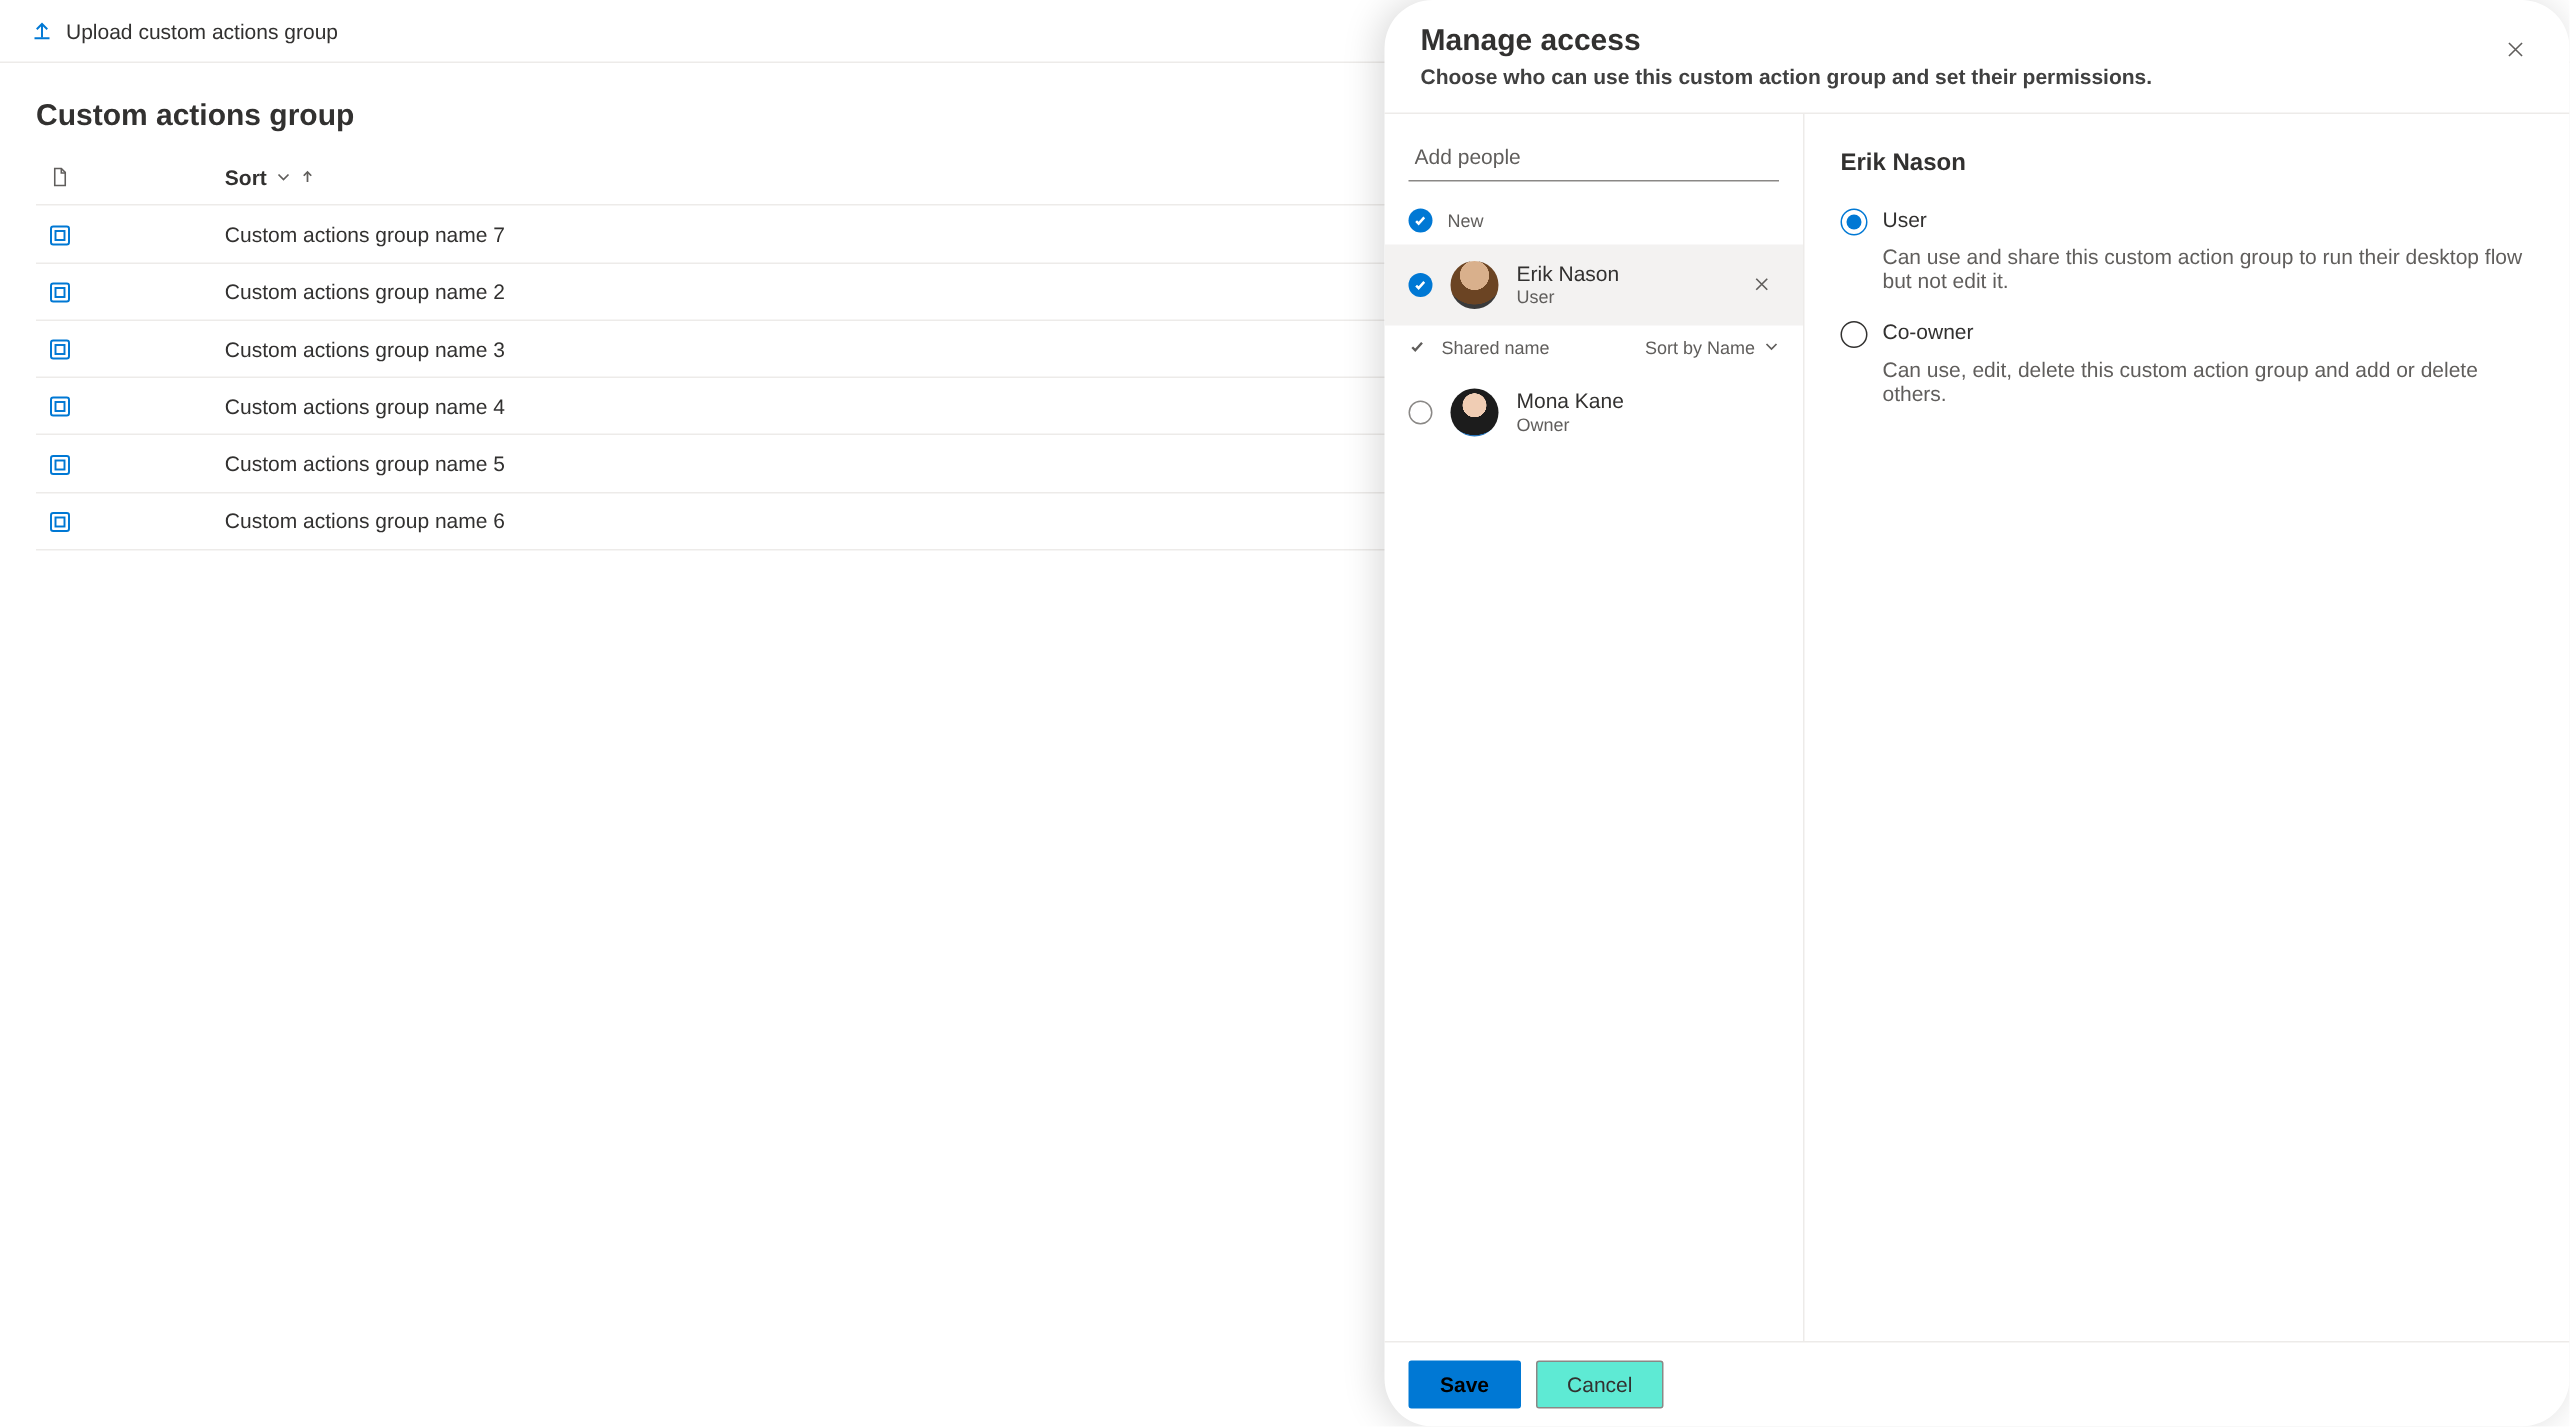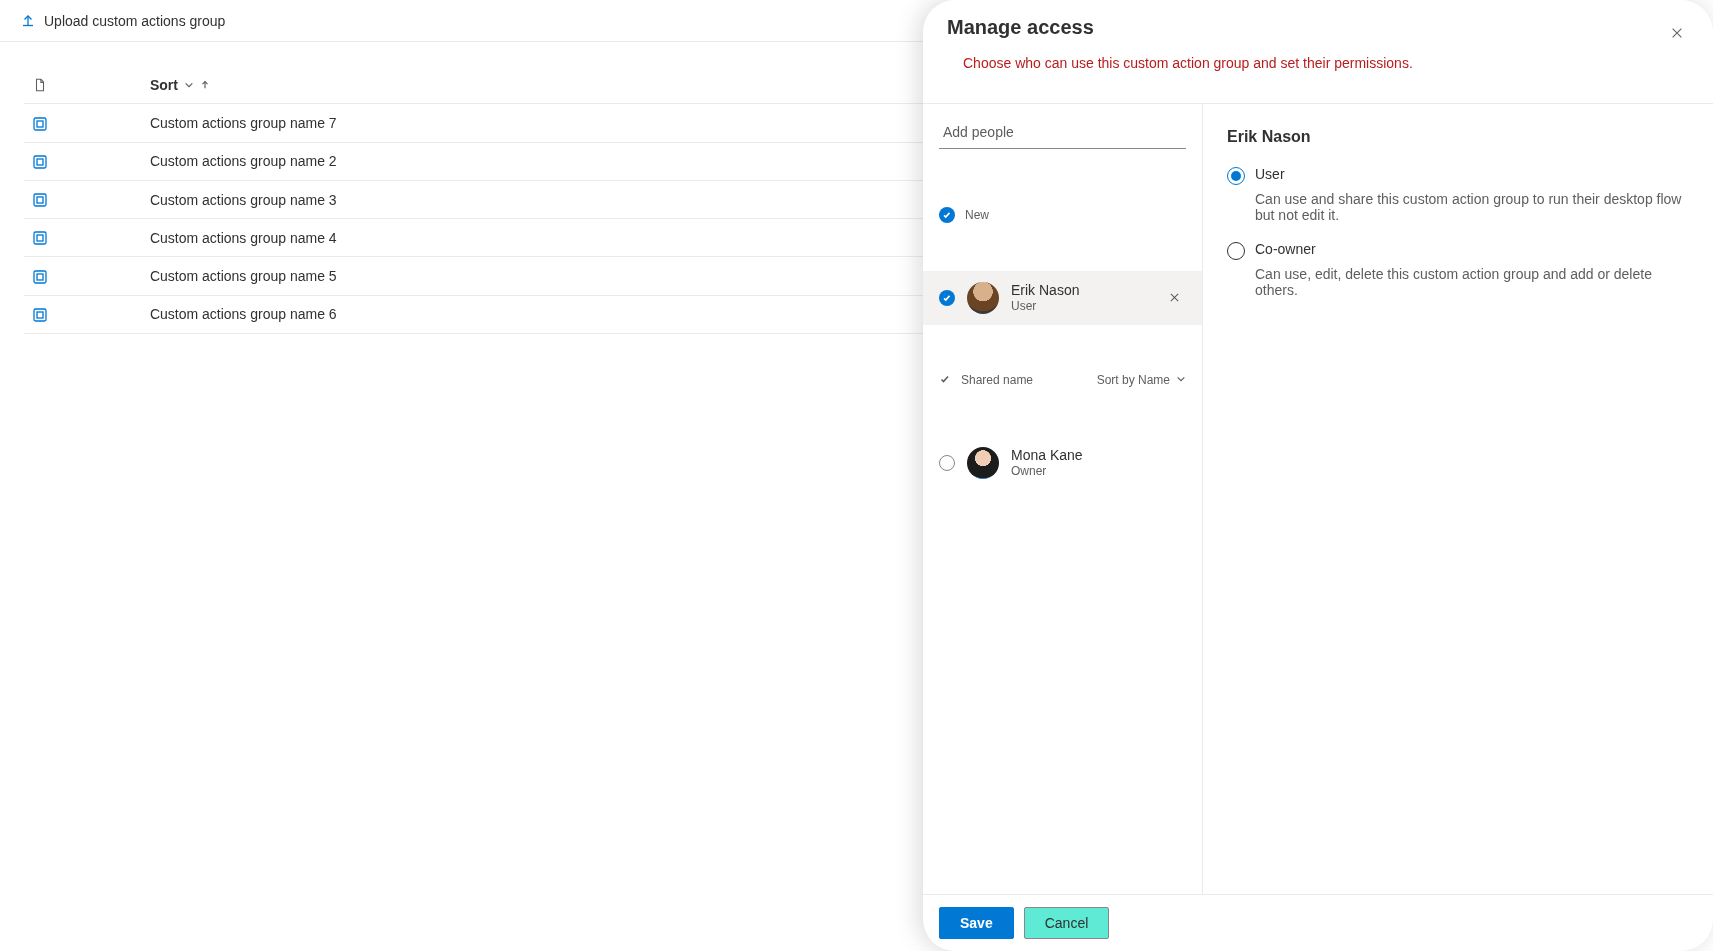--- a/index.html
+++ b/index.html
@@ -60,33 +60,33 @@
     background: #fff;
     box-shadow: -4px 0 24px rgba(0,0,0,0.15);
     display: flex; flex-direction: column; border-radius: 32px;
   }
   .panel-header {
     padding: 16px 24px 16px 24px;
     border-bottom: 1px solid #edebe9;
     position: relative;
   }
   .panel-title { font-size: 20px; font-weight:600; margin:0 0 4px; }
-  .panel-sub { color:#b91c1c; margin:16px; }
+  .panel-sub { color:#404040; margin:0;font-weight:bold; }
   .panel-close {
     position:absolute; top:18px; right:20px;
     width:32px; height:32px; display:flex; align-items:center; justify-content:center;
     cursor:pointer; color:#605e5c;
   }
   .panel-body {
     flex:1 1 auto; overflow:hidden;
     display:flex;
   }
   .panel-left {
     width: 280px; border-right: 1px solid #edebe9;
-    display:flex; flex-direction:column;gap:40px;
+    display:flex; flex-direction:column;
   }
   .panel-right {
     flex:1; padding: 20px 24px;
   }
   .add-people {
     margin: 12px 16px 10px;
     border: none; border-bottom: 1px solid #8a8886;
     padding: 8px 4px;
     font-size:14px; outline:none; width: calc(100% - 32px);
     color:#323130;
@@ -148,21 +148,21 @@
   
   .panel-footer {
     border-top: 1px solid #edebe9;
     padding: 12px 16px;
     display:flex; gap:10px;
   }
   .btn {
     height:32px; padding: 0 20px; font-size:14px; border-radius:2px;
     display:flex; align-items:center; cursor:pointer;
   }
-  .btn-primary { background:#0078d4; color:#ffffff; border:1px solid #0078d4; font-weight:600;}
+  .btn-primary { background:#0078d4; color:#000000; border:1px solid #0078d4; font-weight:600;}
   .btn-secondary { background:#5eead4; color:#323130; border:1px solid #8a8886; }
 
   .chev { color:#605e5c; }
   .sort-label { display:flex; align-items:center; gap:6px; color:#605e5c; font-size:12px;}
 </style>
 </head>
 <body>
 
 <div class="app">
 
@@ -173,20 +173,21 @@
           <path d="M8 12V3"></path>
             <path d="M4.5 6.5L8 3l3.5 3.5"></path>
             <path d="M3 12.5h10"></path>
         </svg>
       </span>
       <span>Upload custom actions group</span>
     </div>
   </div>
 
   <div class="page">
+    <h1 class="page-title">Custom actions group</h1>
 
     <table class="table">
       <tbody>
           <tr class="th-row">
         <td class="col-icon">
           <span class="file-ic doc-ic">
             <svg viewBox="0 0 16 16" width="14" height="14" fill="none" stroke="currentColor" stroke-width="1.2">
               <path d="M4 1.5h5l3 3v10H4z"></path>
                   <path d="M9 1.5V5h3"></path>
             </svg>

